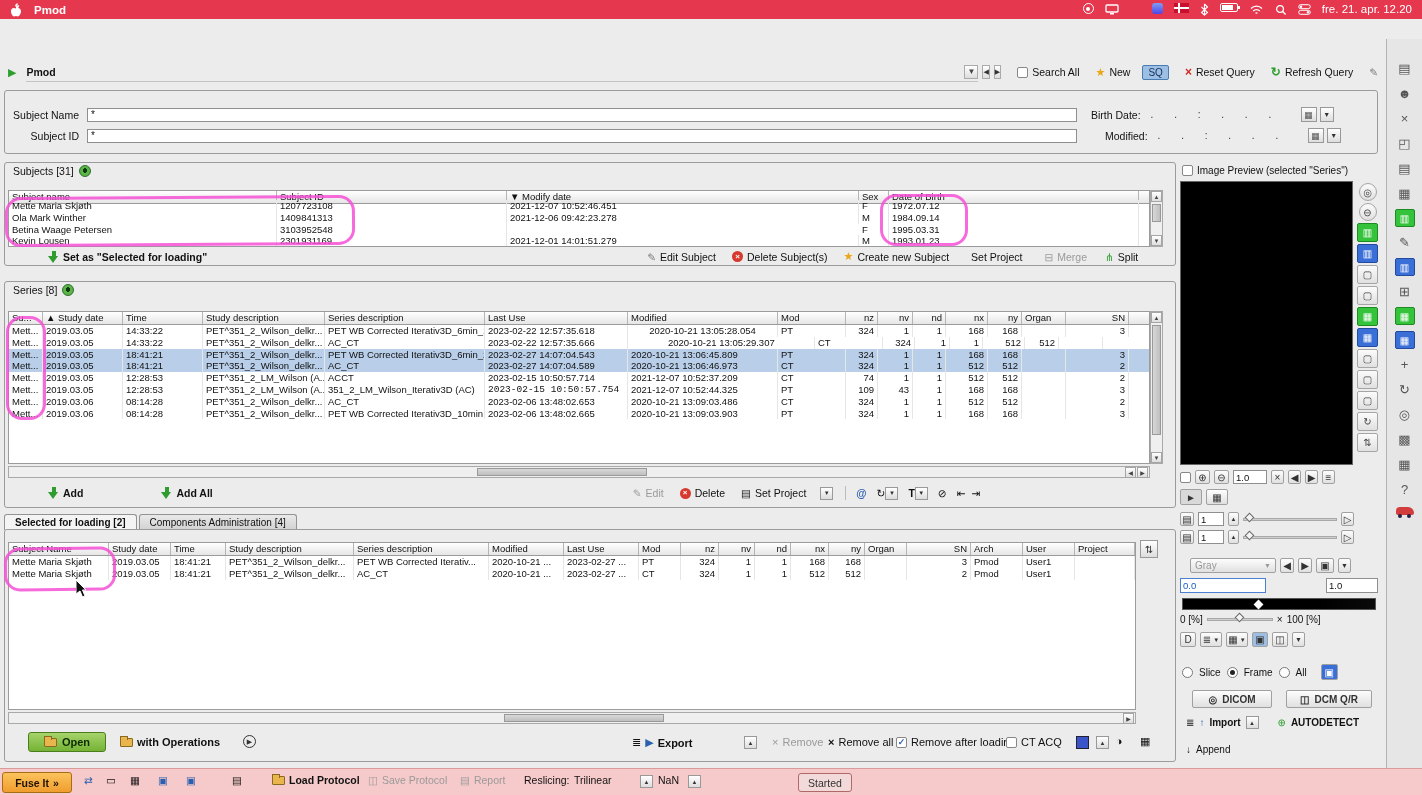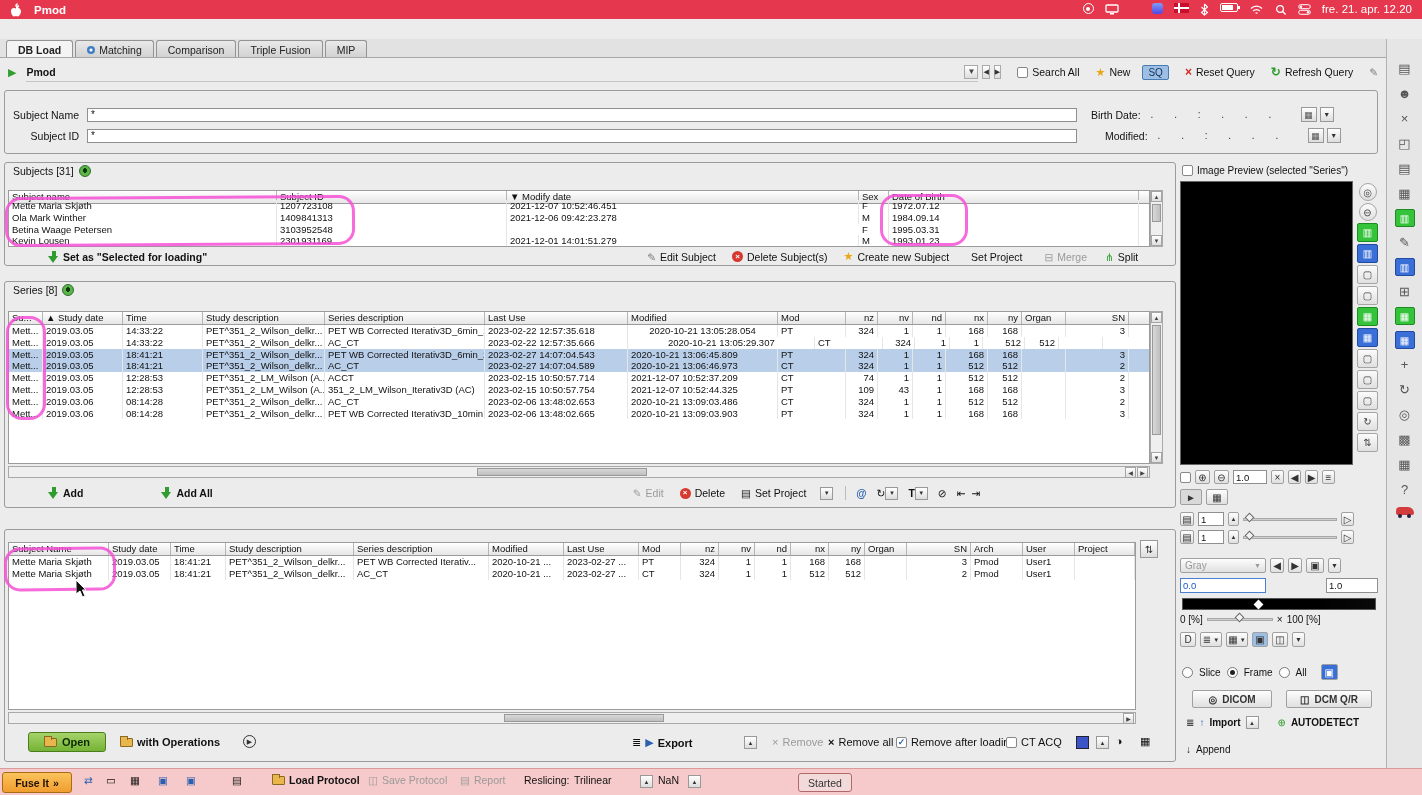--- a/index.html
+++ b/index.html
@@ -178,38 +178,20 @@
             <circle cx="3" cy="2.7" r="1.2" fill="#fff"></circle>
             <rect x="0.7" y="6.3" width="11.6" height="4" rx="2" stroke="#fff" fill="none"></rect>
             <circle cx="10" cy="8.3" r="1.2" fill="#fff"></circle>
           </svg>
         </span>
       <span class="mb-clock">fre. 21. apr. 12.20</span>
     </div>
   </div>
 
 
-  <div id="tabrow">
-    <div class="tab active">
-        <span>DB Load</span>
-      </div>
-    <div class="tab">
-        <span class="tabdot"></span>
-        <span>Matching</span>
-      </div>
-    <div class="tab">
-        <span>Comparison</span>
-      </div>
-    <div class="tab">
-        <span>Triple Fusion</span>
-      </div>
-    <div class="tab">
-        <span>MIP</span>
-      </div>
-  </div>
 
   <div id="toolbar">
     <span class="play">▶</span>
     <div class="dbcombo">
       <span class="v">Pmod</span>
       <span class="car">▼</span>
     </div>
     <span class="navb">◀</span>
     <span class="navb">▶</span>
     <span class="tbtn">
@@ -443,21 +425,21 @@
           <div class="t-cell" style="width: 34px; text-align: right;">512</div>
           <div class="t-cell" style="width: 44px;"></div>
           <div class="t-cell" style="width: 63px; text-align: right;">2</div>
         </div>
         <div class="t-row">
           <div class="t-cell" style="width: 34px;">Mett...</div>
           <div class="t-cell" style="width: 80px;">2019.03.05</div>
           <div class="t-cell" style="width: 80px;">12:28:53</div>
           <div class="t-cell" style="width: 122px;">PET^351_2_LM_Wilson (A...</div>
           <div class="t-cell" style="width: 160px;">351_2_LM_Wilson_Iterativ3D (AC)</div>
-          <div class="t-cell" style="width: 143px;">2023-02-15 10:50:57.754</div>
+          <div class="t-cell" style="width: 143px; font-family: Liberation Mono, monospace;">2023-02-15 10:50:57.754</div>
           <div class="t-cell" style="width: 150px;">2021-12-07 10:52:44.325</div>
           <div class="t-cell" style="width: 68px;">PT</div>
           <div class="t-cell" style="width: 32px; text-align: right;">109</div>
           <div class="t-cell" style="width: 35px; text-align: right;">43</div>
           <div class="t-cell" style="width: 33px; text-align: right;">1</div>
           <div class="t-cell" style="width: 42px; text-align: right;">168</div>
           <div class="t-cell" style="width: 34px; text-align: right;">168</div>
           <div class="t-cell" style="width: 44px;"></div>
           <div class="t-cell" style="width: 63px; text-align: right;">3</div>
         </div>
@@ -533,20 +515,24 @@
     <span class="act blue" style="margin-left:10px;font-weight:bold">@</span>
     <span class="act" style="margin-left:10px">↻</span>
     <span class="spin">▼</span>
     <span class="act" style="margin-left:10px;font-weight:bold">T</span>
     <span class="spin">▼</span>
     <span class="act" style="margin-left:10px">⊘</span>
     <span class="act" style="margin-left:10px">⇤</span>
     <span class="act" style="margin-left:6px">⇥</span>
   </div>
 
+  <div style="position:absolute;left:4px;top:514px;display:flex;gap:2px;align-items:flex-end">
+    <span class="btab active">Selected for loading  [2]</span>
+    <span class="btab">Components Administration  [4]</span>
+  </div>
   <div class="panelbox" style="left:4px;top:529px;width:1172px;height:233px"></div>
   <div class="table" style="left:8px;top:542px;width:1128px;height:168px">
       <div class="t-head">
         <div class="t-hcell" style="width: 100px;">Subject Name</div>
         <div class="t-hcell" style="width: 62px;">Study date</div>
         <div class="t-hcell" style="width: 55px;">Time</div>
         <div class="t-hcell" style="width: 128px;">Study description</div>
         <div class="t-hcell" style="width: 135px;">Series description</div>
         <div class="t-hcell" style="width: 75px;">Modified</div>
         <div class="t-hcell" style="width: 75px;">Last Use</div>
@@ -698,21 +684,21 @@
     <div class="rp-row" style="left:2px;top:368px">
       <span class="minibtn" style="width:14px;height:14px">▤</span>
       <span class="mininput" style="width:26px;height:14px">1</span>
       <span class="minibtn" style="width:11px;height:14px;font-size:6px">▲</span>
       <div class="track" style="width:94px">
           <span class="knob" style="left:2px"></span>
         </div>
       <span class="minibtn" style="width:13px;height:14px">▷</span>
     </div>
 
-    <div class="rp-row" style="left:2px;top:396px">
+    <div class="rp-row" style="left:12px;top:396px">
       <span class="minibtn" style="width:86px;height:15px;justify-content:space-between;padding:0 4px;color:#999">
           <span>Gray</span>
           <span style="font-size:7px">▼</span>
         </span>
       <span class="minibtn" style="width:14px;height:15px">◀</span>
       <span class="minibtn" style="width:14px;height:15px">▶</span>
       <span class="minibtn" style="width:18px;height:15px">▣</span>
       <span class="minibtn" style="width:13px;height:15px;font-size:7px">▼</span>
     </div>
 

